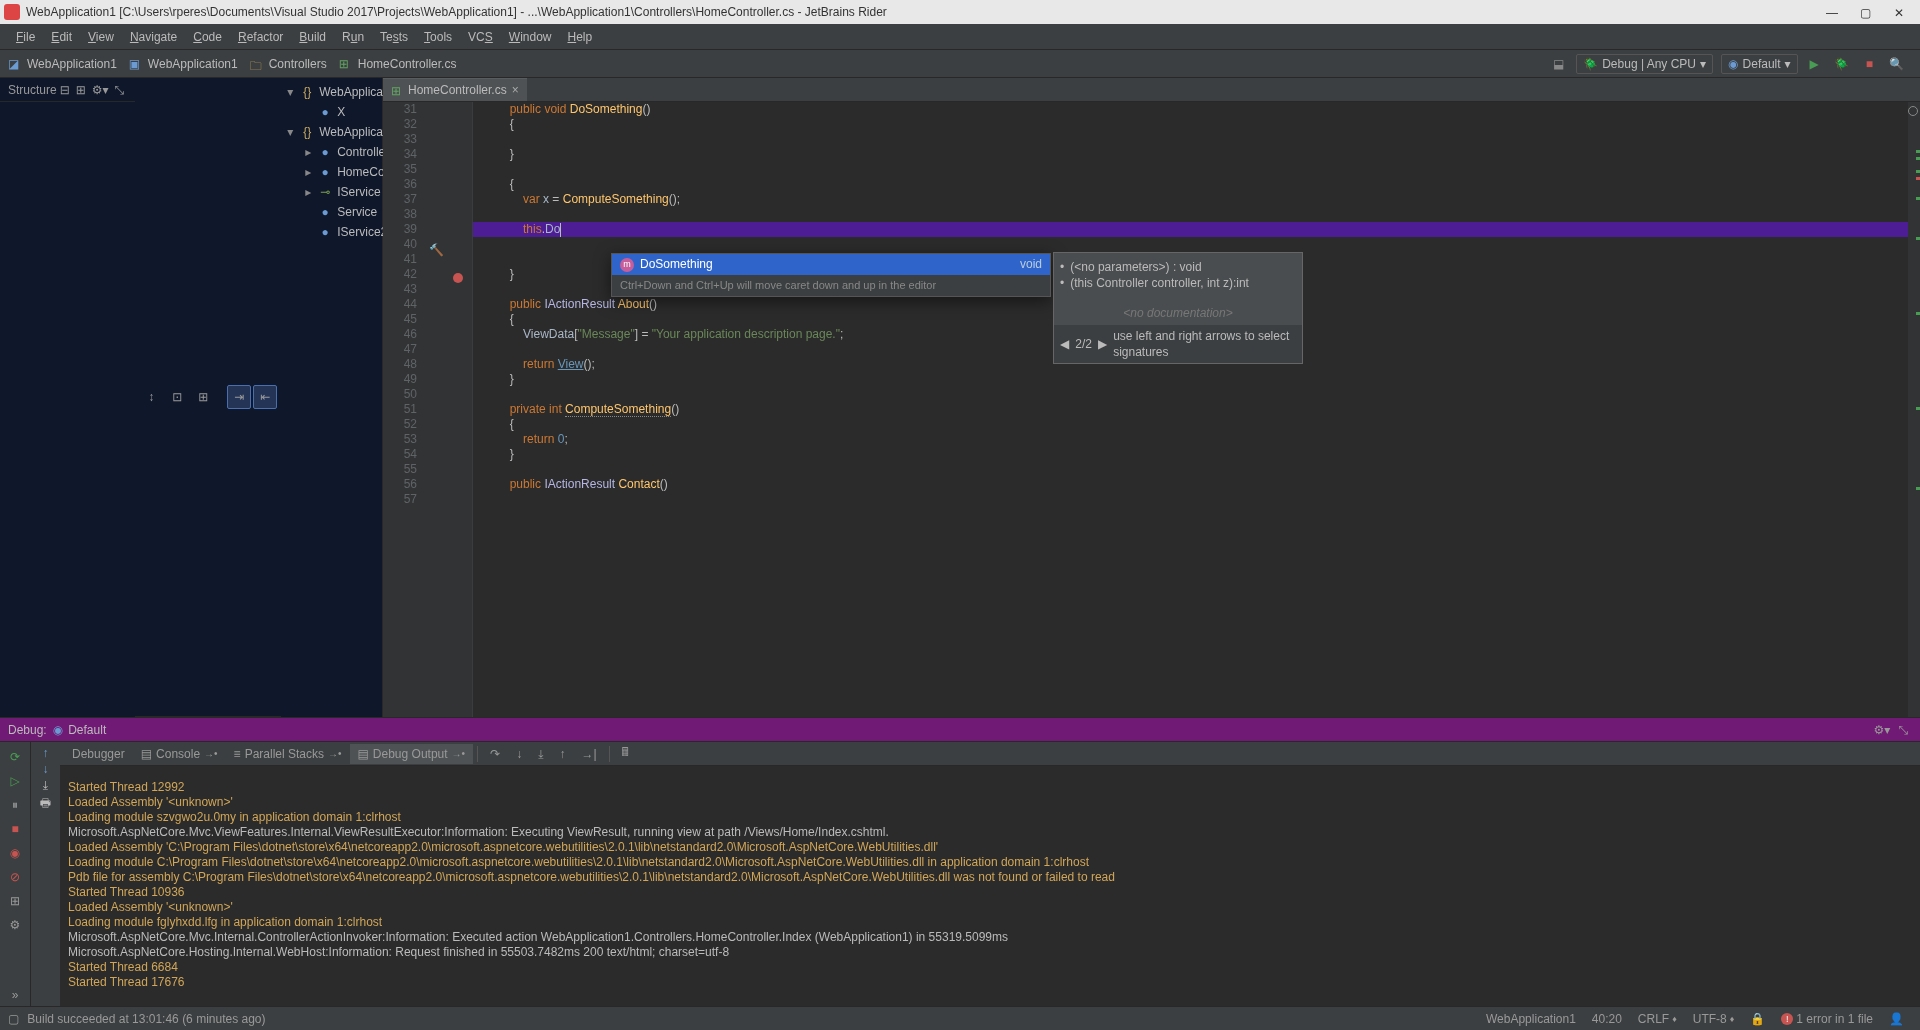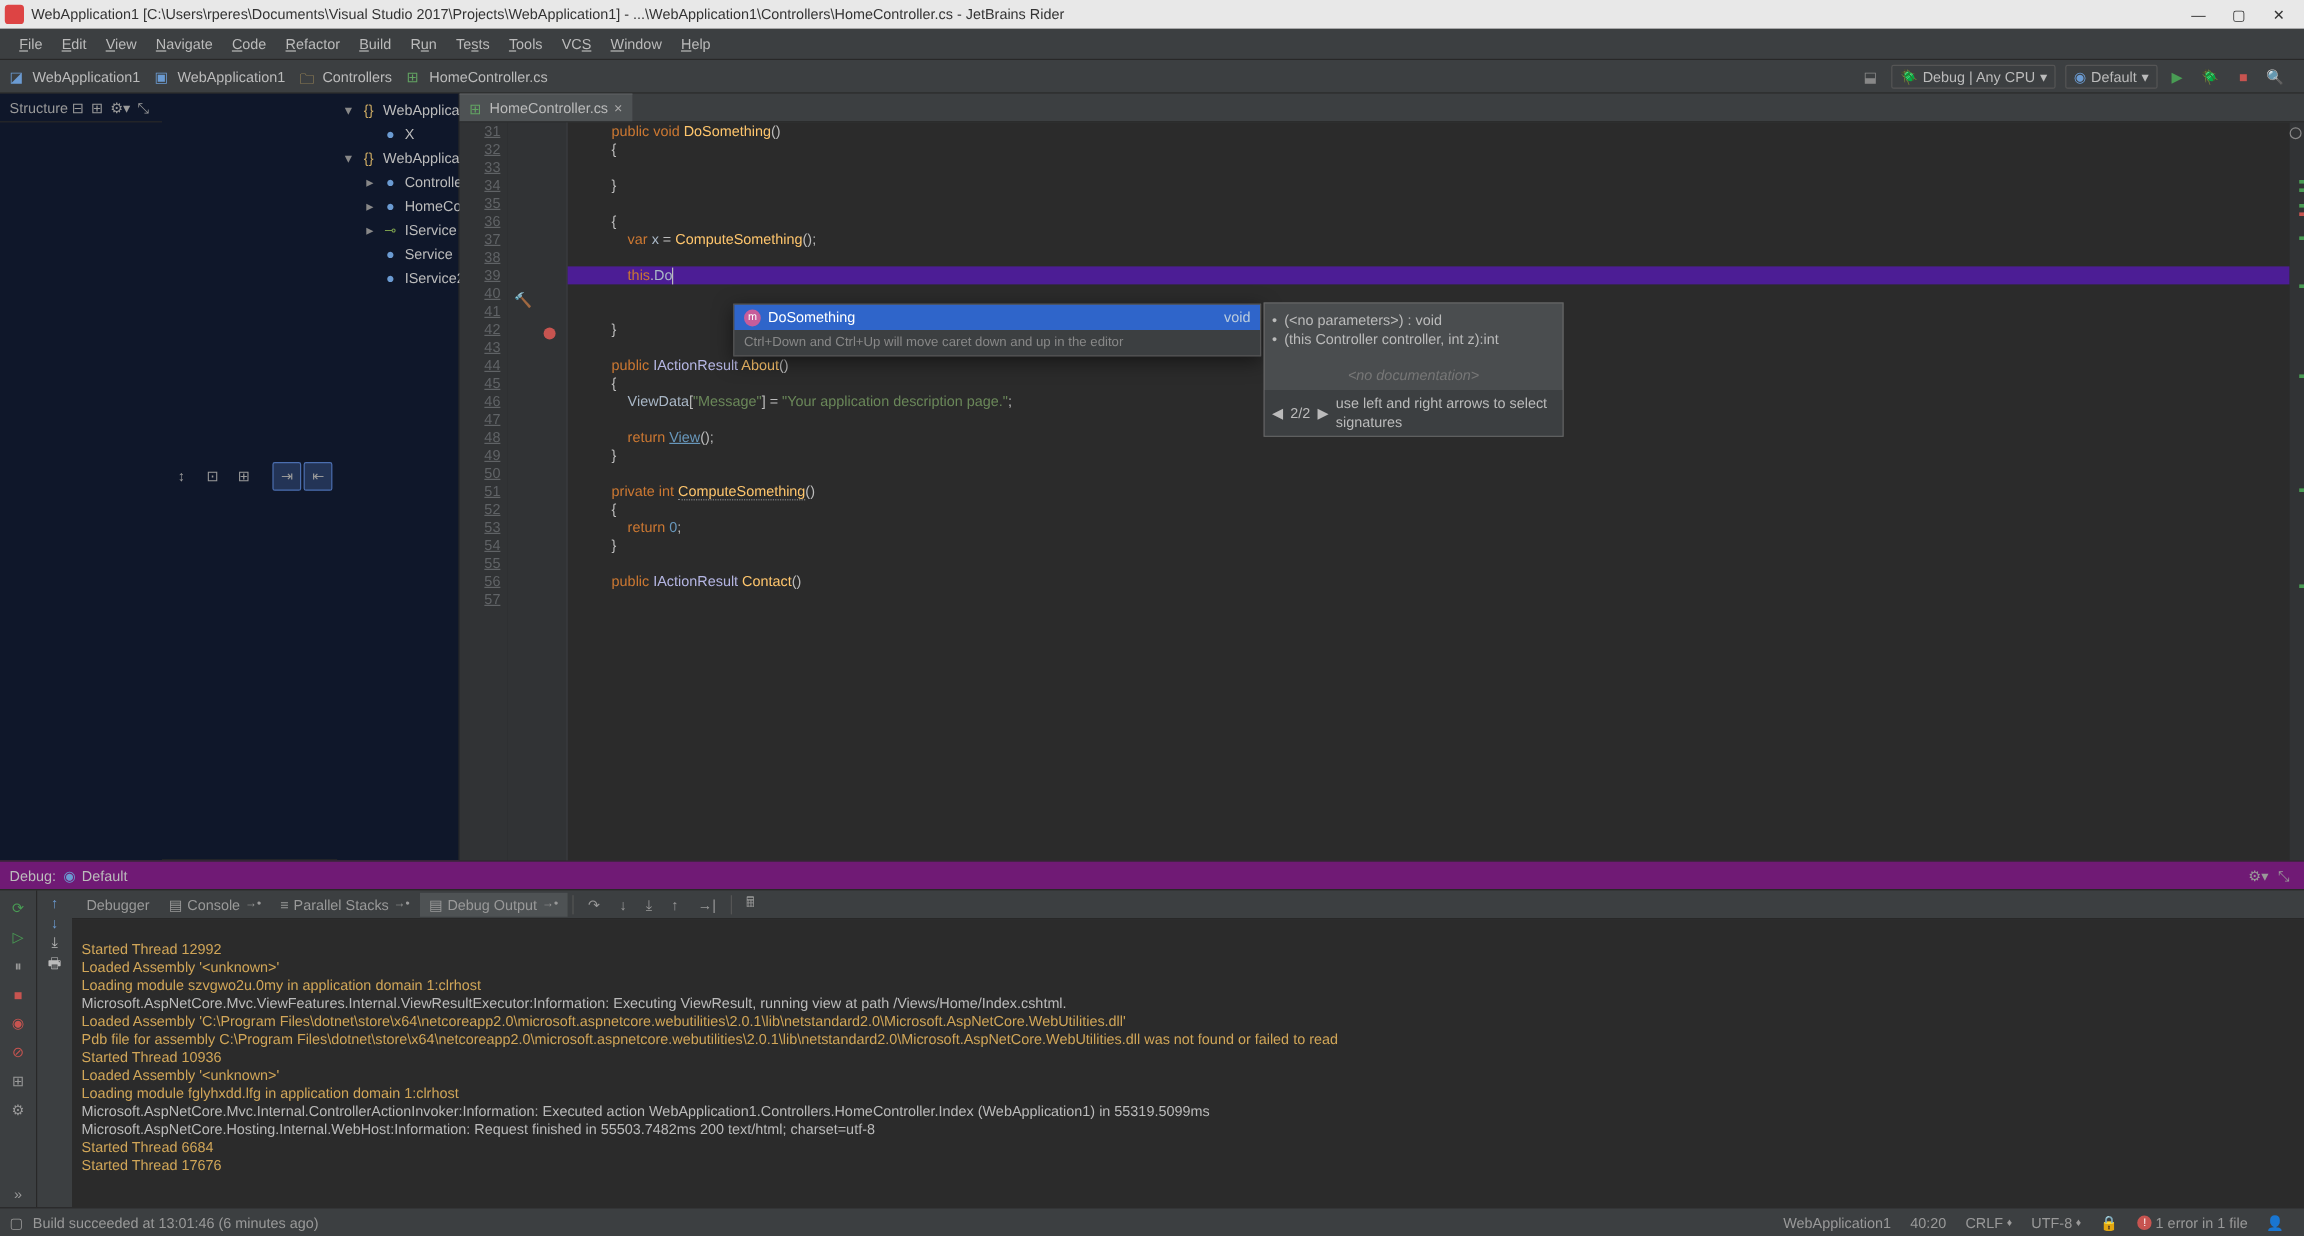--- a/index.html
+++ b/index.html
@@ -37,21 +37,21 @@
 .tree-row .chev { width: 12px; color: #888; }
 .tree-row .ticon { width: 16px; margin-right: 4px; display: inline-flex; justify-content: center; }
 .tree-indent-1 { padding-left: 24px; }
 
 .editor-panel { flex: 1; display: flex; flex-direction: column; background: #2b2b2b; position: relative; }
 .editor-tabs { height: 24px; background: #3c3f41; display: flex; align-items: flex-end; border-bottom: 1px solid #282828; }
 .editor-tab { background: #4e5254; padding: 4px 8px; display: flex; align-items: center; gap: 5px; border-top: 1px solid #5a5d5f; }
 .editor-tab .tab-icon { width: 12px; height: 12px; display: inline-block; }
 .editor-tab .close { color: #aaa; cursor: pointer; }
 .editor-body { flex: 1; display: flex; position: relative; font-family: 'Consolas', monospace; }
-.gutter { width: 40px; background: #313335; text-align: right; color: #606366; padding: 0 6px; line-height: 15px; font-size: 11px; text-decoration: underline; }
+.gutter { width: 40px; background: #313335; text-align: right; color: #606366; padding: 0 6px; line-height: 15px; font-size: 11px; }
 .gut-icons { width: 50px; background: #313335; border-right: 1px solid #3a3d3f; position: relative; }
 .code-area { flex: 1; position: relative; line-height: 15px; font-size: 12px; }
 .code-line { height: 15px; padding-left: 10px; white-space: pre; }
 .code-line.current { background: #4c1d95; }
 .kw { color: #cc7832; }
 .type-g { color: #b5b6e3; }
 .str { color: #6a8759; }
 .num { color: #6897bb; }
 .member { color: #ffc66d; }
 .id { color: #a9b7c6; }
@@ -84,21 +84,21 @@
 .bottom { height: 265px; background: #2b2b2b; display: flex; border-top: 1px solid #282828; }
 .bottom-leftbar { width: 30px; background: #3c3f41; display: flex; flex-direction: column; align-items: center; padding-top: 4px; gap: 2px; }
 .bottom-leftbar .lbtn { width: 22px; height: 22px; display: flex; align-items: center; justify-content: center; cursor: pointer; color: #999; }
 .bottom-leftbar2 { width: 30px; background: #3c3f41; display: flex; flex-direction: column; align-items: center; padding-top: 4px; gap: 2px; border-left: 1px solid #282828; }
 .bottom-main { flex: 1; display: flex; flex-direction: column; }
 .bottom-tabs { height: 24px; background: #3c3f41; display: flex; align-items: center; padding: 0 4px; border-bottom: 1px solid #282828; }
 .btab { padding: 3px 8px; cursor: pointer; display: flex; align-items: center; gap: 4px; color: #999; }
 .btab.active { background: #4e5254; }
 .btab .pin { font-size: 10px; }
 .btab-sep { width: 1px; height: 16px; background: #555; margin: 0 4px; }
-.console { flex: 1; overflow: auto; padding: 18px 8px; font-family: 'Consolas', monospace; font-size: 12px; line-height: 15px; }
+.console { flex: 1; overflow: auto; padding: 2px 8px; font-family: 'Consolas', monospace; font-size: 12px; line-height: 15px; margin-top: 12px; }
 .console .cy { color: #d1a658; }
 .console .cw { color: #bbbbbb; }
 
 .statusbar { height: 24px; background: #3c3f41; display: flex; align-items: center; padding: 0 8px; border-top: 1px solid #282828; color: #999; }
 .statusbar .sb-sep { flex: 1; }
 .statusbar .sb-item { margin: 0 8px; display: flex; align-items: center; gap: 3px; }
 .statusbar .err-icon { width: 12px; height: 12px; background: #c75450; border-radius: 50%; display: inline-flex; align-items: center; justify-content: center; color: #fff; font-size: 9px; }
 .arr-dn::before { content: "▾"; }
 .arr-rt::before { content: "▸"; }
 </style>
@@ -399,20 +399,21 @@
       <span class="btab">→|</span>
       <span class="btab-sep"></span>
       <span class="btab">🖩</span>
     </div>
     <div class="console" id="console">
         <div class="cy">Started Thread 12992</div>
         <div class="cy">Loaded Assembly '&lt;unknown&gt;'</div>
         <div class="cy">Loading module szvgwo2u.0my in application domain 1:clrhost</div>
         <div class="cw">Microsoft.AspNetCore.Mvc.ViewFeatures.Internal.ViewResultExecutor:Information: Executing ViewResult, running view at path /Views/Home/Index.cshtml.</div>
         <div class="cy">Loaded Assembly 'C:\Program Files\dotnet\store\x64\netcoreapp2.0\microsoft.aspnetcore.webutilities\2.0.1\lib\netstandard2.0\Microsoft.AspNetCore.WebUtilities.dll'</div>
+        <div class="cy">Loading module C:\Program Files\dotnet\store\x64\netcoreapp2.0\microsoft.aspnetcore.webutilities\2.0.1\lib\netstandard2.0\Microsoft.AspNetCore.WebUtilities.dll in application domain 1:clrhost</div>
         <div class="cy">Pdb file for assembly C:\Program Files\dotnet\store\x64\netcoreapp2.0\microsoft.aspnetcore.webutilities\2.0.1\lib\netstandard2.0\Microsoft.AspNetCore.WebUtilities.dll was not found or failed to read</div>
         <div class="cy">Started Thread 10936</div>
         <div class="cy">Loaded Assembly '&lt;unknown&gt;'</div>
         <div class="cy">Loading module fglyhxdd.lfg in application domain 1:clrhost</div>
         <div class="cw">Microsoft.AspNetCore.Mvc.Internal.ControllerActionInvoker:Information: Executed action WebApplication1.Controllers.HomeController.Index (WebApplication1) in 55319.5099ms</div>
         <div class="cw">Microsoft.AspNetCore.Hosting.Internal.WebHost:Information: Request finished in 55503.7482ms 200 text/html; charset=utf-8</div>
         <div class="cy">Started Thread 6684</div>
         <div class="cy">Started Thread 17676</div>
       </div>
   </div>

